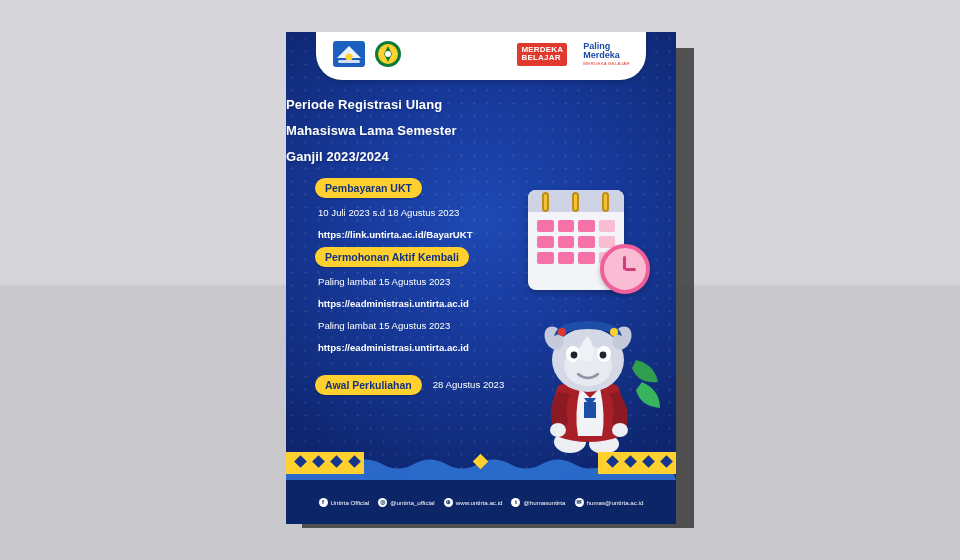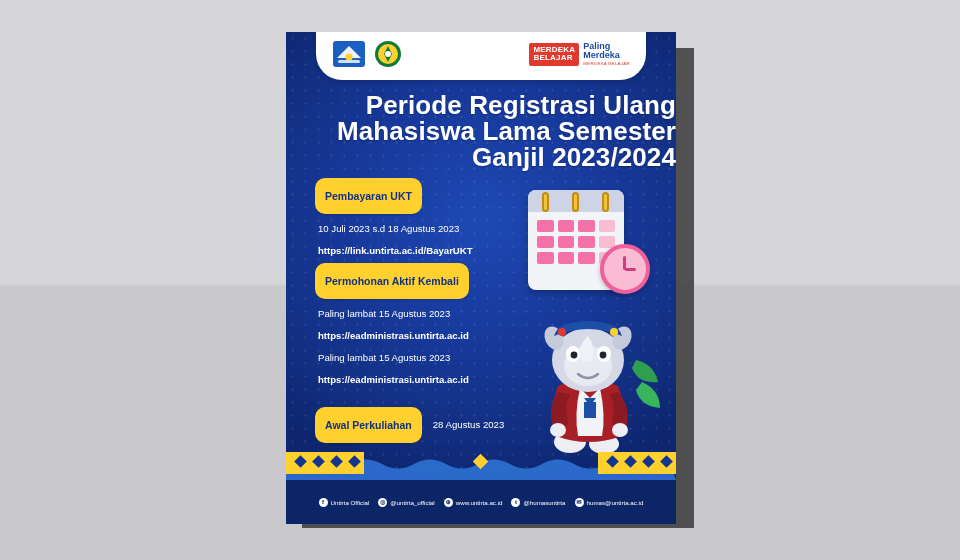--- a/index.html
+++ b/index.html
@@ -106,21 +106,21 @@
     width: 34px; height: 32px;
     position: relative;
   }
   .logo-untirta {
     width: 30px; height: 32px;
     position: relative;
   }
   .mb-group {
     display: flex;
     align-items: center;
-    gap: 4px;
+    gap: 16px;
   }
   .mb-merdeka {
     font-size: 8px;
     line-height: 8.5px;
     font-weight: bold;
     color: #ffffff;
     background: #e03a2f;
     padding: 3px 4px;
     border-radius: 2px;
     text-align: left;
@@ -140,23 +140,23 @@
     font-weight: normal;
     color: #e03a2f;
     letter-spacing: 0.3px;
   }
 
   
   .title {
     position: absolute;
     top: 60px;
     left: 0; right: 0;
-    text-align: right;
+    text-align: left;
     color: #ffffff;
-    font-size: 26px;
+    font-size: 13px;
     font-weight: bold;
     line-height: 26px;
     letter-spacing: 0.1px;
     text-shadow: 0 1px 2px rgba(0,0,0,0.25);
   }
   .title div { display: block; }
 
   
   .items {
     position: absolute;
@@ -165,21 +165,21 @@
     width: 240px;
   }
   .item { margin-bottom: 5px; }
   .chip {
     display: inline-block;
     background: #ffd02e;
     color: #12327f;
     font-weight: bold;
     font-size: 10.5px;
     line-height: 12px;
-    padding: 12px 10px;
+    padding: 4px 10px;
     border-radius: 10px;
     box-shadow: 0 1px 2px rgba(0,0,0,0.2);
   }
   .line {
     color: #ffffff;
     font-size: 9.6px;
     line-height: 14px;
     margin-left: 3px;
     margin-top: 8px;
   }

